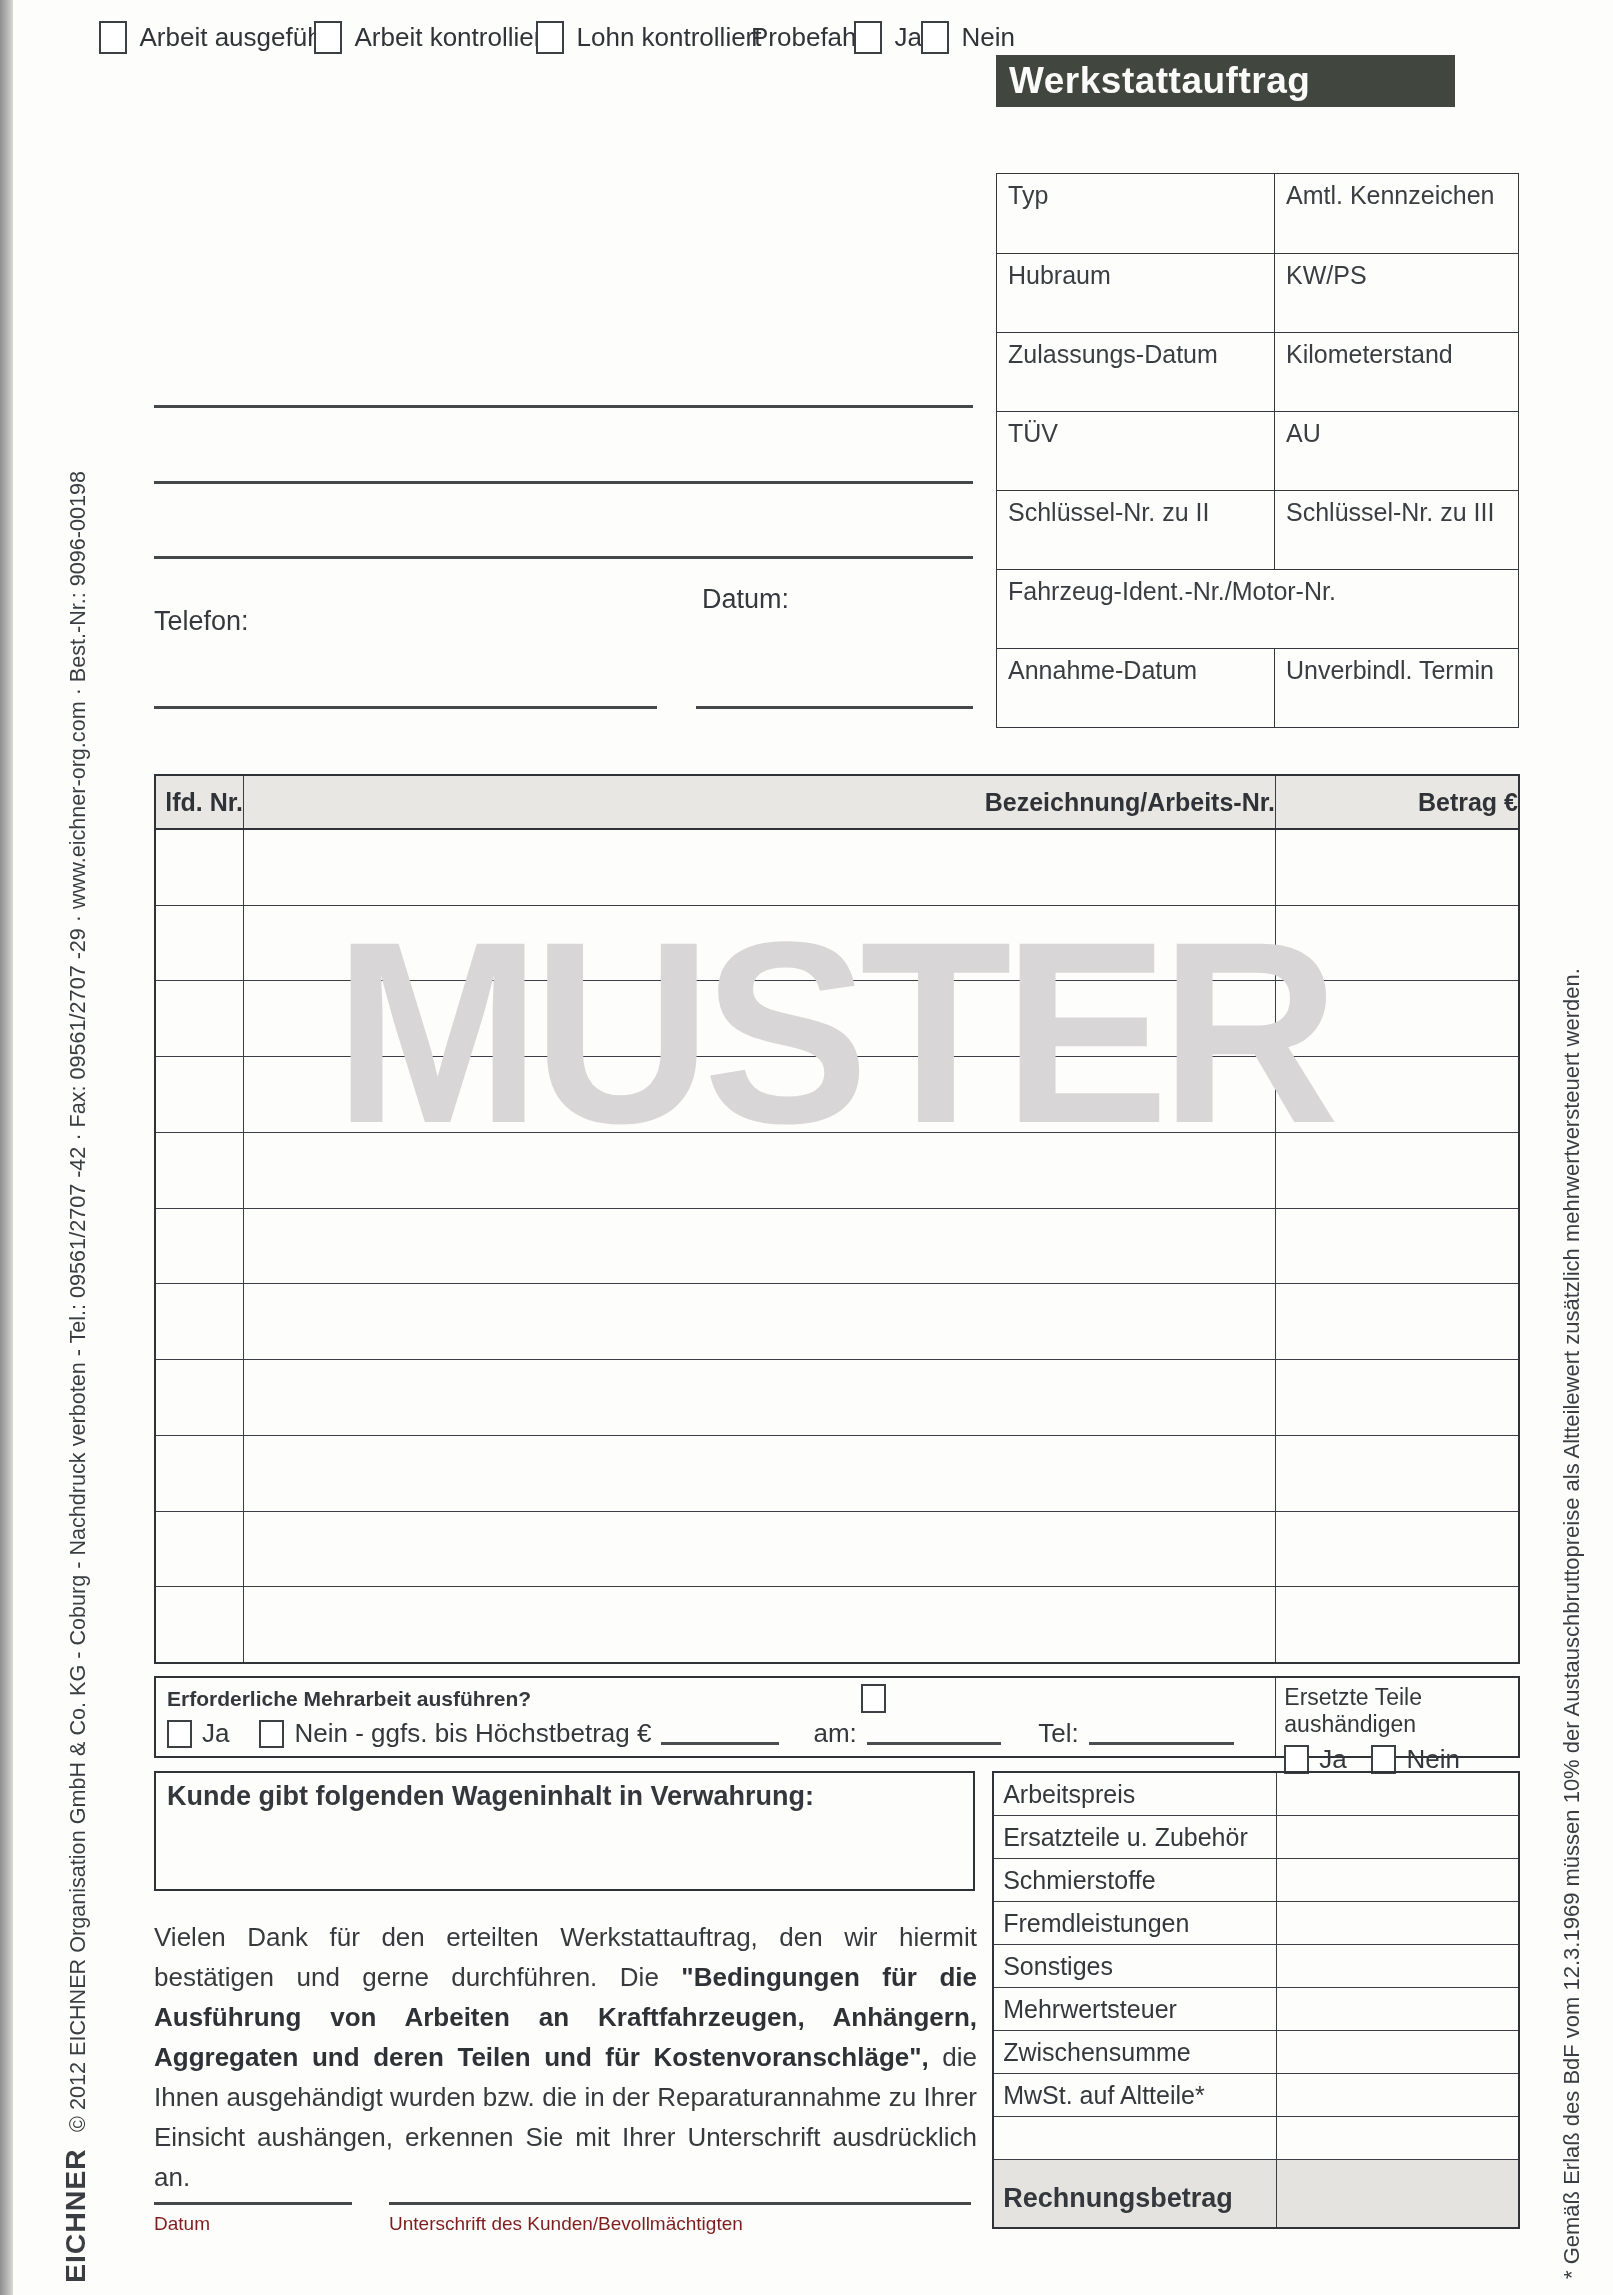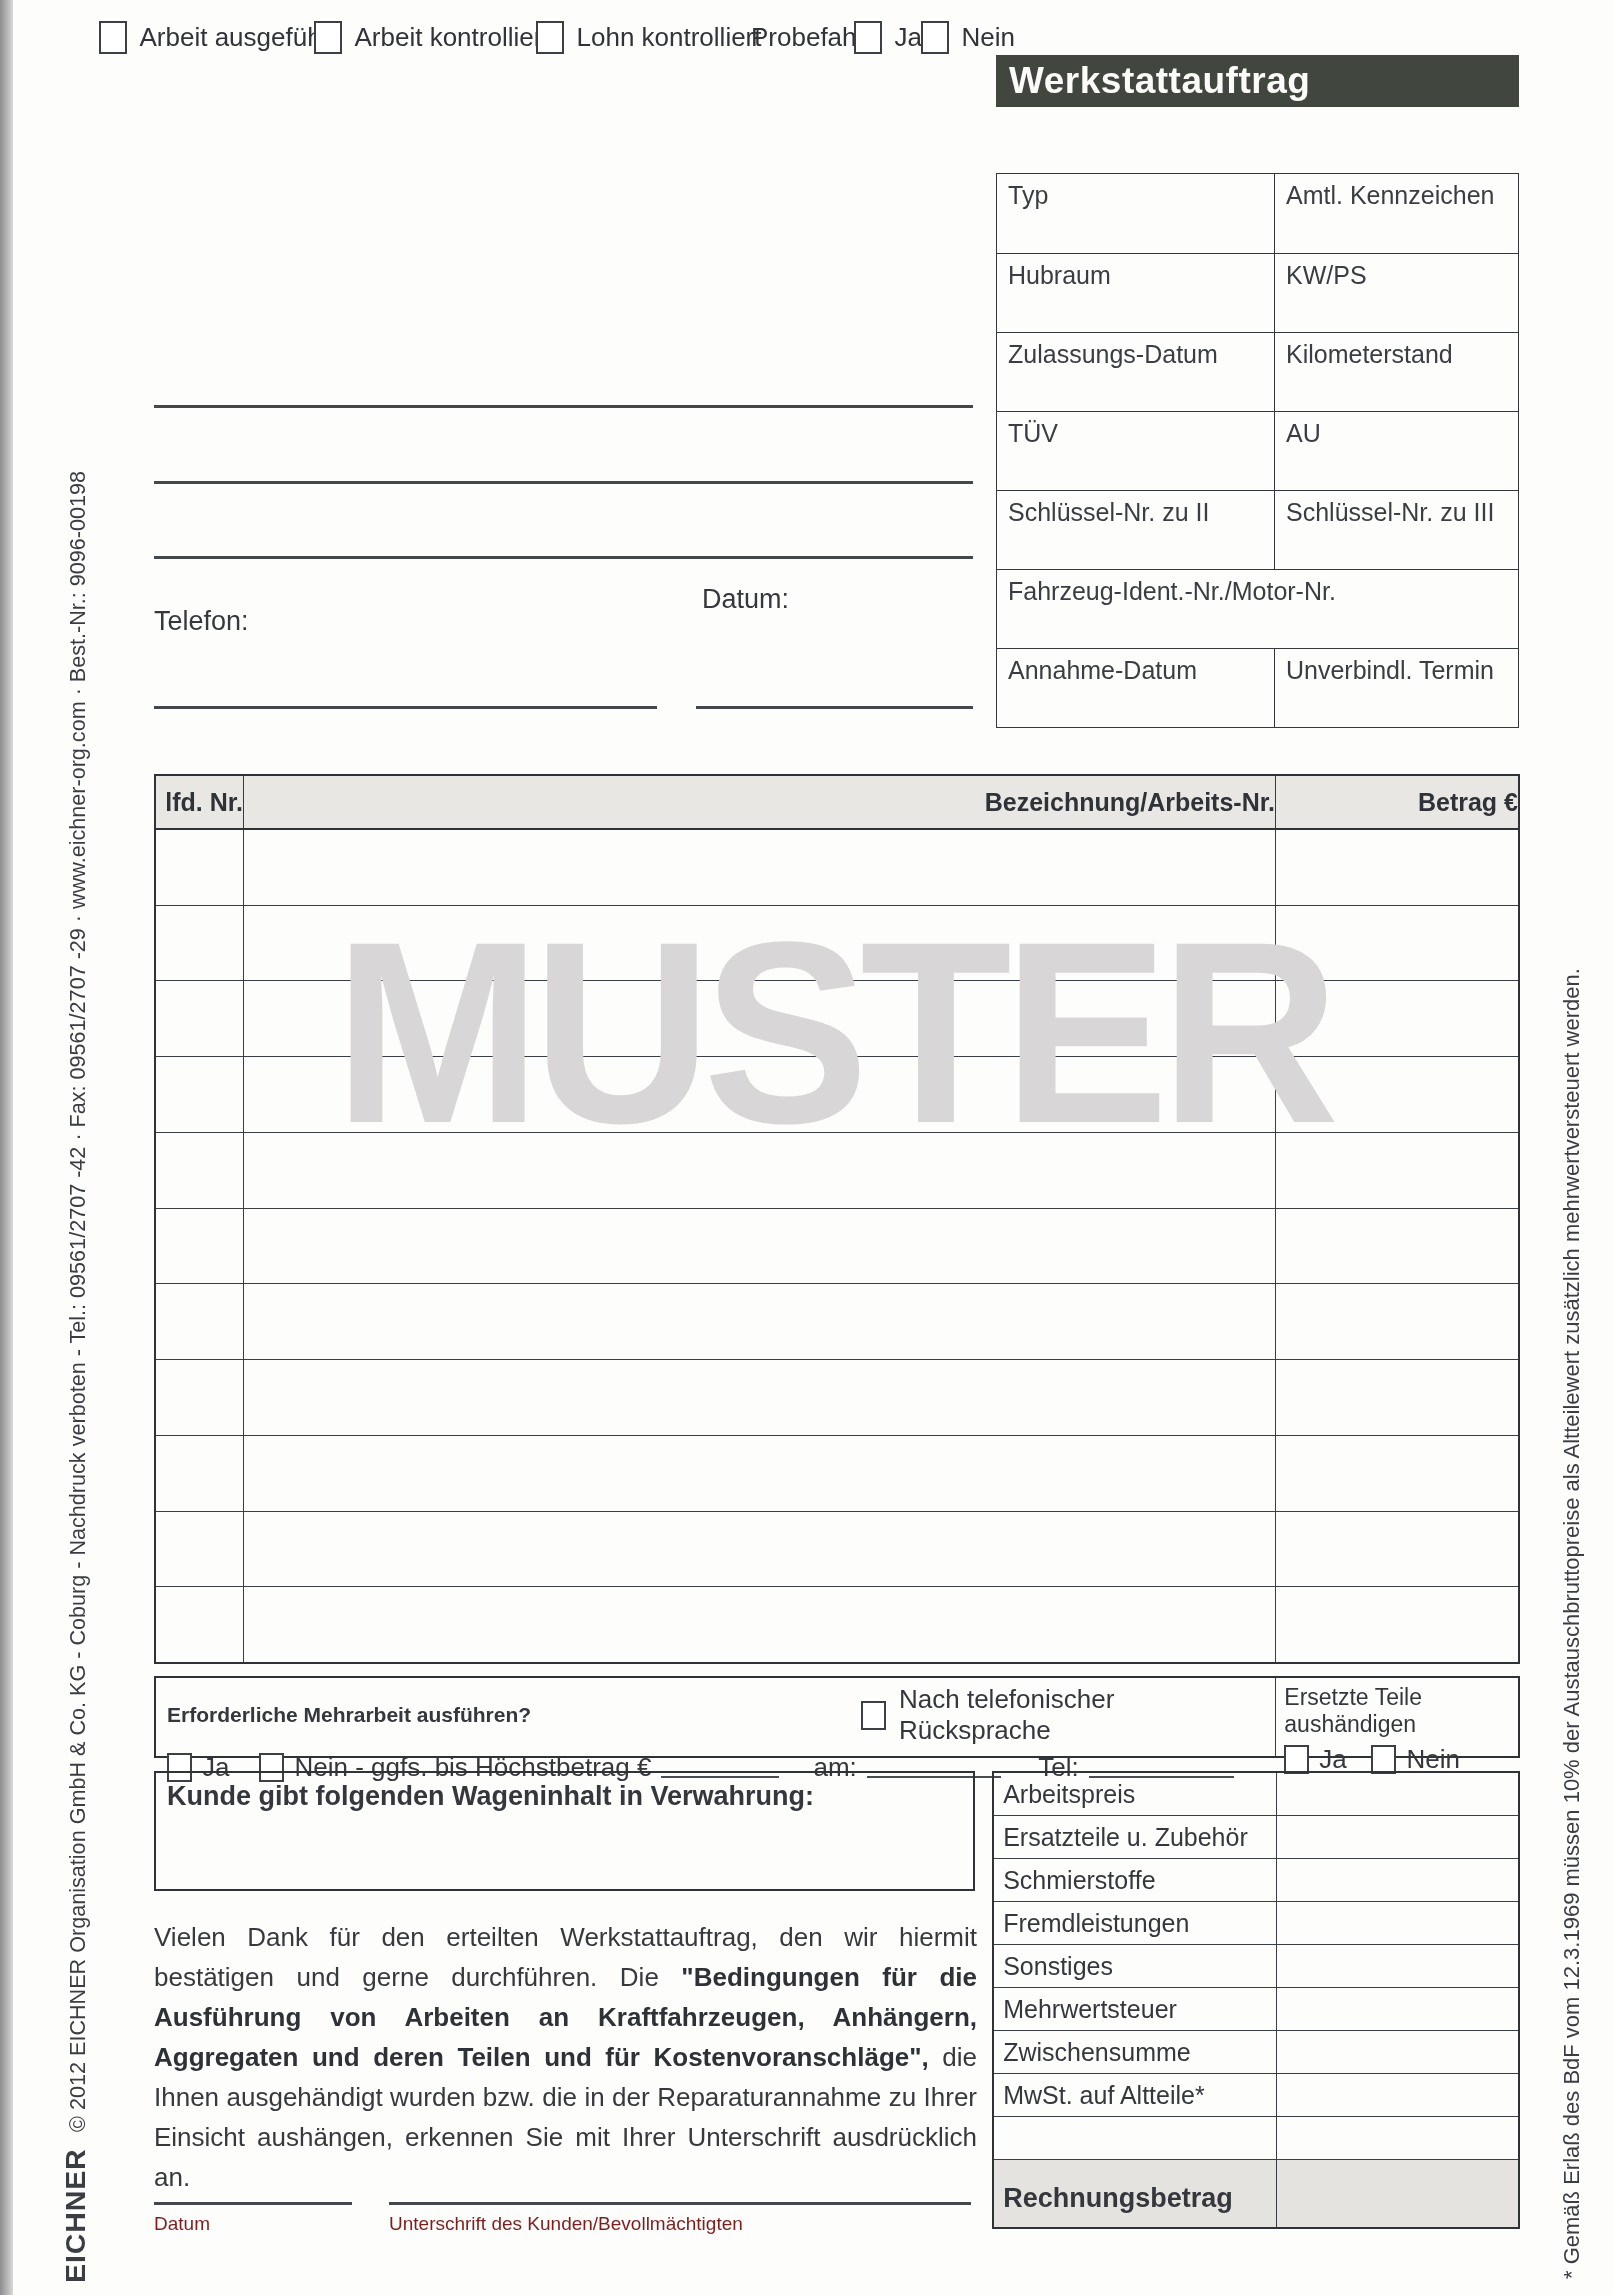--- a/index.html
+++ b/index.html
@@ -14,21 +14,21 @@
     background: linear-gradient(90deg,#8e8e8e 0%,#b5b5b5 55%,#d9d9d8 100%); }
 
   
   .cb { display:inline-block; width:27.5px; height:33px; border:2.8px solid #3c3f43; background:#fff; flex:none; }
   .cb-sm { width:25px; height:28.5px; }
 
   
   .chk-item { position:absolute; top:18.4px; height:39px; display:flex; align-items:center; gap:13px; font-size:26px; color:#303337; }
 
   
-  .title-bar { position:absolute; left:996px; top:55px; width:523px; height:52px;
+  .title-bar { position:absolute; left:996px; top:55px; width:459px; height:52px;
     background:#41463f; color:#fbfbfa; display:flex; align-items:center;
     font-weight:bold; font-size:37px; padding-left:13px; letter-spacing:0.5px; }
 
   
   .vtable { position:absolute; left:996px; top:173px; width:523px; border:1.8px solid #34373b; }
   .vrow { display:flex; height:79px; border-top:1.8px solid #34373b; }
   .vrow:first-child { border-top:none; }
   .vcell { flex:1; padding:7.3px 0 0 11px; font-size:25px; color:#3a3d41; }
   .vcell.vleft { flex:0 0 278px; border-right:1.8px solid #34373b; }
 
@@ -230,21 +230,20 @@
           <div class="wc-bet"></div>
         </div>
     </div>
   </div>
 
   <div class="mehr">
     <div class="mehr-left">
       <div class="m-row1">
         <span class="m-title">Erforderliche Mehrarbeit ausführen?</span>
         <span class="cb cb-sm"></span>
-        <span style="font-size:26px">Nach telefonischer Rücksprache</span>
       </div>
       <div class="m-row2">
         <span class="cb cb-sm"></span>
         <span>Ja</span>
         <span class="cb cb-sm" style="margin-left:20px"></span>
         <span>Nein - ggfs. bis Höchstbetrag €</span>
         <span class="fill-line" style="width:118px"></span>
         <span style="margin-left:24px">am:</span>
         <span class="fill-line" style="width:134px"></span>
         <span style="margin-left:27.5px">Tel:</span>

